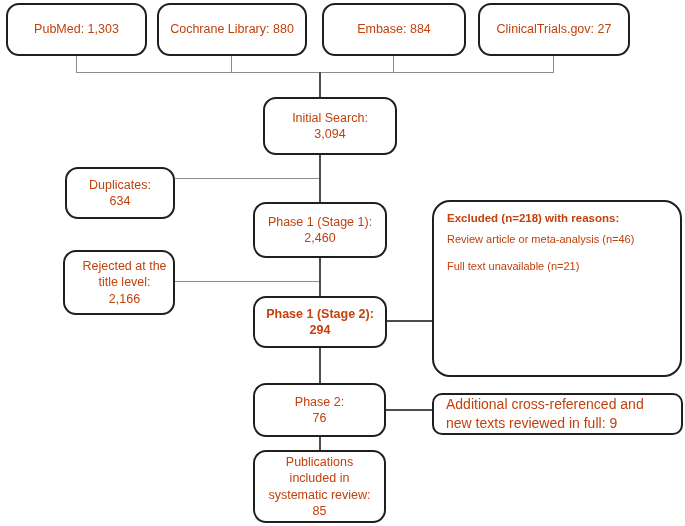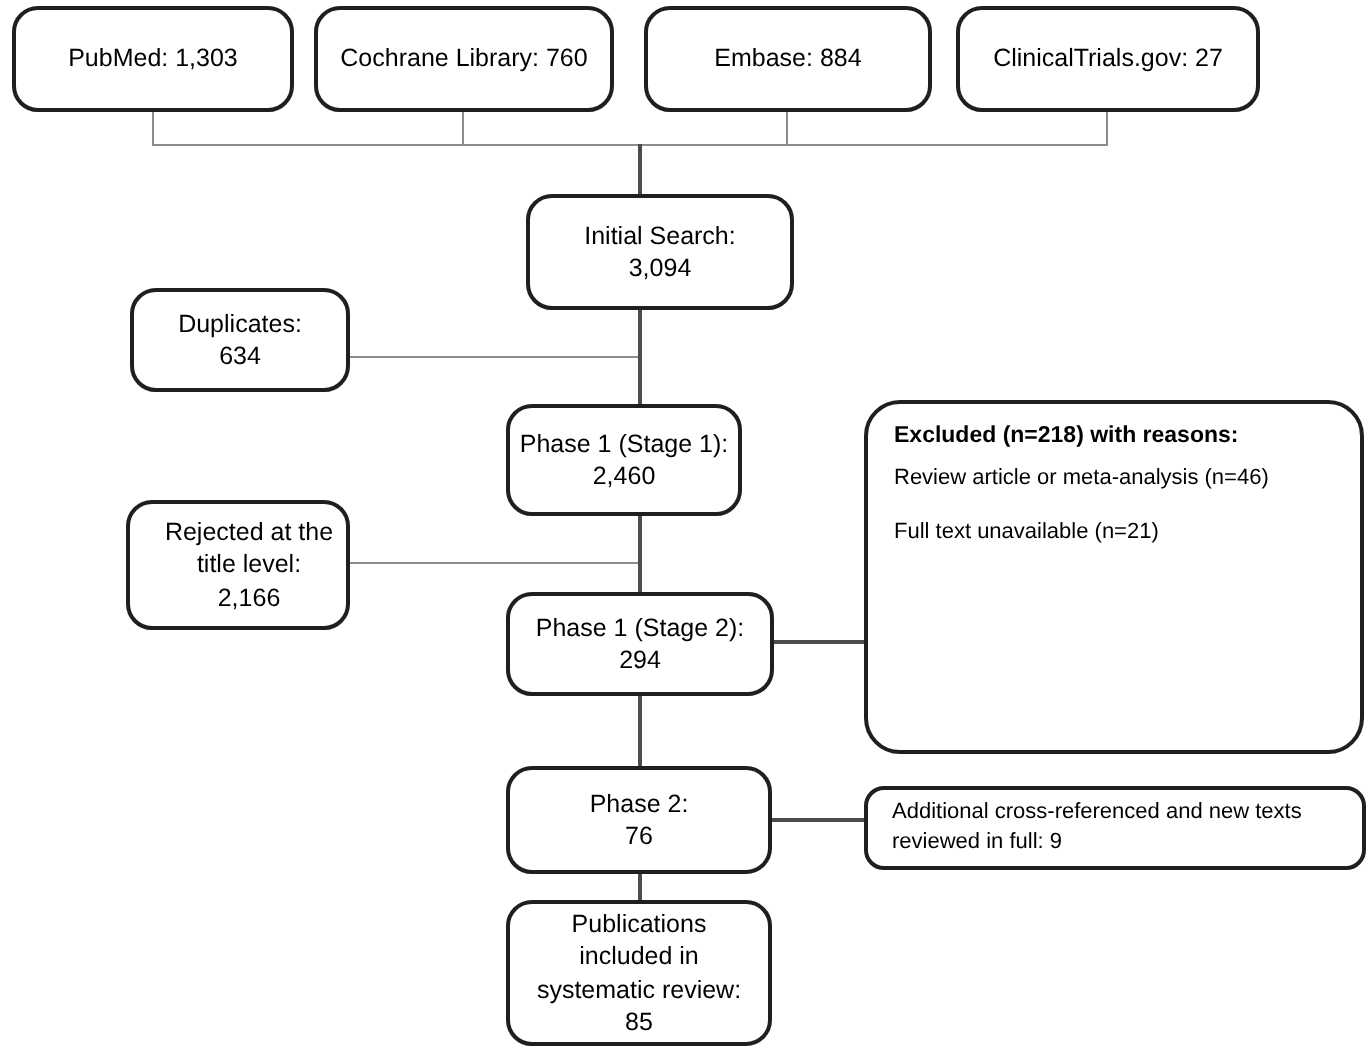--- a/index.html
+++ b/index.html
@@ -18,21 +18,21 @@
     background: #ffffff;
     border: 2.5px solid #1f1f1f;
     border-radius: 13px;
     display: flex;
     flex-direction: column;
     align-items: center;
     justify-content: center;
     text-align: center;
     font-size: 12.5px;
     line-height: 1.3;
-    color: #000000;
+    color: #c2410c;
     z-index: 2;
   }
   .box .ln { white-space: nowrap; }
   .panel {
     align-items: flex-start;
     justify-content: flex-start;
     text-align: right;
     border-radius: 18px;
     font-size: 11px;
     padding: 9px 13px;
@@ -43,37 +43,37 @@
     font-size: 11.5px;
     margin-bottom: 7px;
   }
   .panel .reason { margin-bottom: 13px; }
   .panel .reason:last-child { margin-bottom: 0; }
   .side-note {
     align-items: flex-start;
     justify-content: center;
     text-align: left;
     border-radius: 10px;
-    font-size: 11px;
+    font-size: 14px;
     padding: 16px 12px;
     line-height: 1.35;
   }
   .cline { position: absolute; background: #8c8c8c; z-index: 1; }
   .cline.dark { background: #4d4d4d; }
 </style>
 </head>
 <body>
 
 <div class="stage">
 
   <div class="box" style="left:6px; top:3px; width:141px; height:53px;">
     <div class="ln">PubMed: 1,303</div>
   </div>
   <div class="box" style="left:157px; top:3px; width:150px; height:53px;">
-    <div class="ln">Cochrane Library: 760</div>
+    <div class="ln">Cochrane Library: 880</div>
   </div>
   <div class="box" style="left:322px; top:3px; width:144px; height:53px;">
     <div class="ln">Embase: 884</div>
   </div>
   <div class="box" style="left:478px; top:3px; width:152px; height:53px;">
     <div class="ln">ClinicalTrials.gov: 27</div>
   </div>
 
   <div class="cline" style="left:76px; top:55px; width:1px; height:17px;"></div>
   <div class="cline" style="left:231px; top:55px; width:1px; height:17px;"></div>
@@ -84,41 +84,41 @@
 
   <div class="cline dark" style="left:319px; top:72px; width:2px; height:25px;"></div>
 
   <div class="box" style="left:253px; top:97px; width:134px; height:58px;margin-left:10px;">
     <div class="ln">Initial Search:</div>
     <div class="ln">3,094</div>
   </div>
 
   <div class="cline dark" style="left:319px; top:155px; width:2px; height:47px;"></div>
 
-  <div class="box" style="left:65px; top:144px; width:110px; height:52px;">
+  <div class="box" style="left:65px; top:167px; width:110px; height:52px;">
     <div class="ln">Duplicates:</div>
     <div class="ln">634</div>
   </div>
   <div class="cline" style="left:175px; top:178px; width:144px; height:1px;"></div>
 
-  <div class="box" style="left:253px; top:202px; width:118px; height:56px;">
+  <div class="box" style="left:253px; top:202px; width:134px; height:56px;">
     <div class="ln">Phase 1 (Stage 1):</div>
     <div class="ln">2,460</div>
   </div>
 
   <div class="cline dark" style="left:319px; top:258px; width:2px; height:38px;"></div>
 
   <div class="box" style="left:63px; top:250px; width:112px; height:65px;padding-left:11px;">
     <div class="ln">Rejected at the</div>
     <div class="ln">title level:</div>
     <div class="ln">2,166</div>
   </div>
   <div class="cline" style="left:175px; top:281px; width:144px; height:1px;"></div>
 
-  <div class="box" style="left:253px; top:296px; width:134px; height:52px;">
+  <div class="box" style="left:253px; top:296px; width:134px; height:52px;font-weight:bold;">
     <div class="ln">Phase 1 (Stage 2):</div>
     <div class="ln">294</div>
   </div>
 
   <div class="cline dark" style="left:387px; top:320px; width:45px; height:2px;"></div>
 
   <div class="box panel" style="left:432px; top:200px; width:250px; height:177px;">
     <div class="panel-title">Excluded  (n=218) with reasons:</div>
     <div class="reason">Review article or meta-analysis (n=46)</div>
     <div class="reason">Full text unavailable (n=21)</div>

